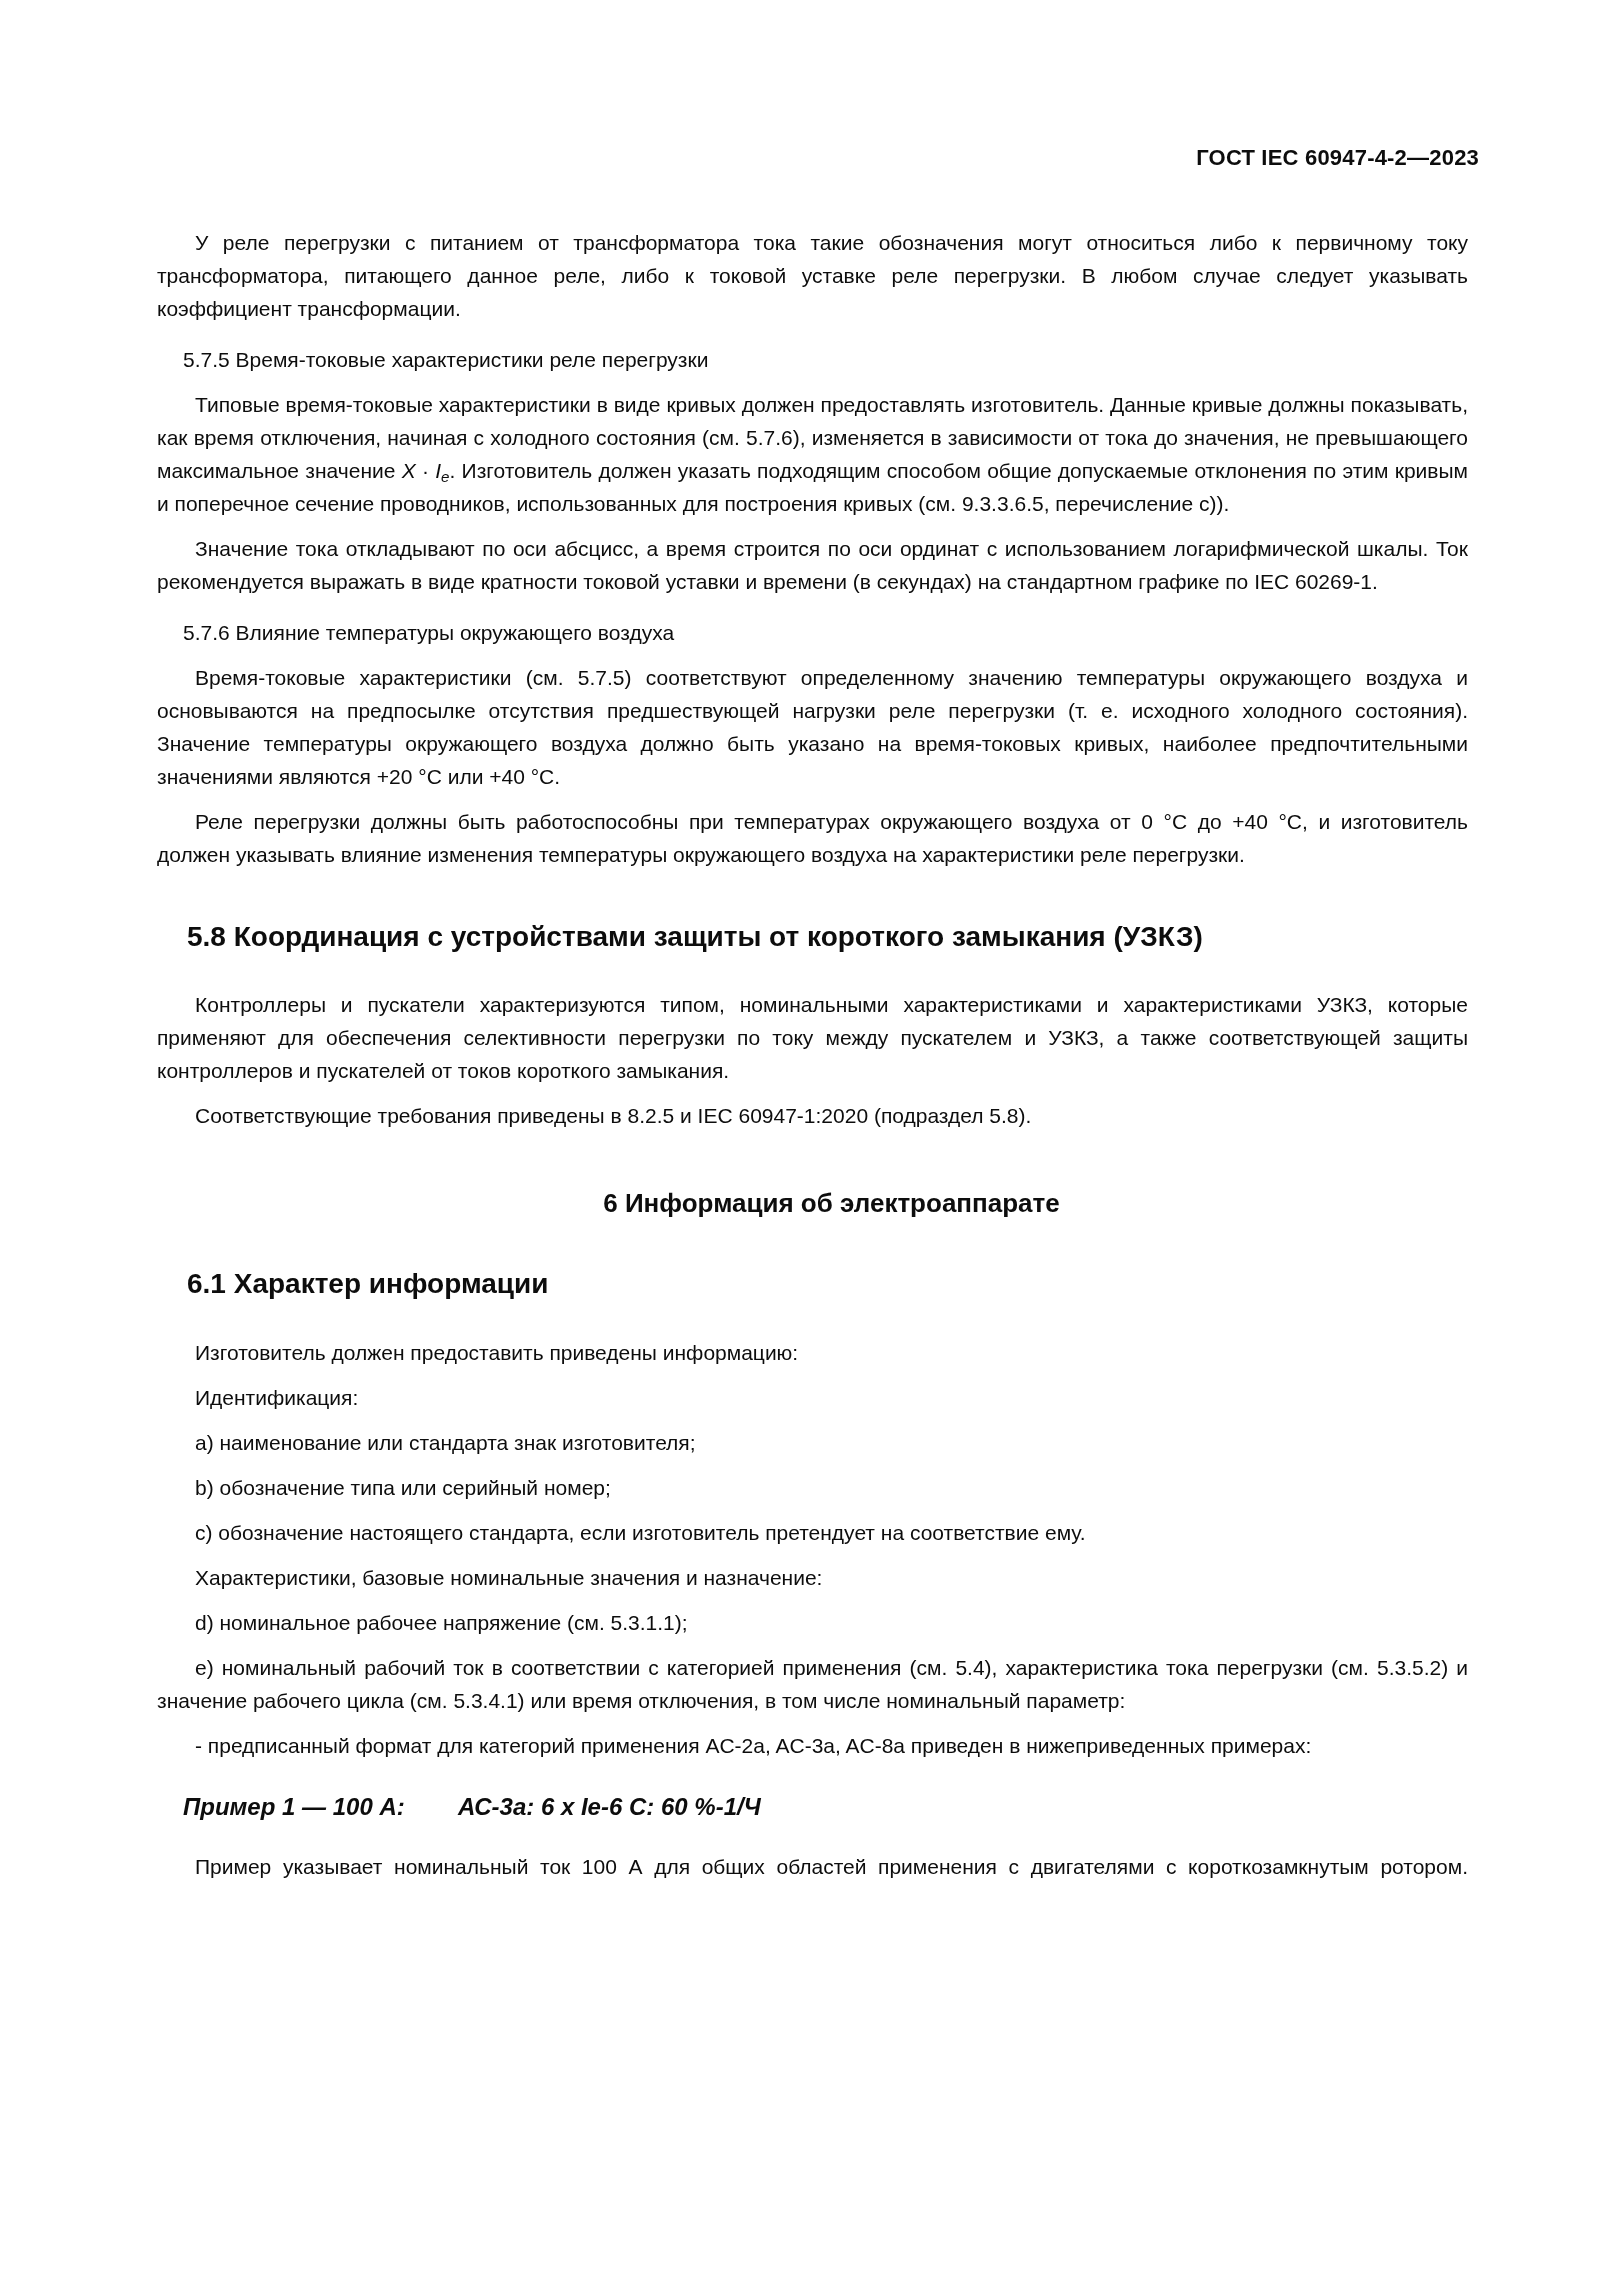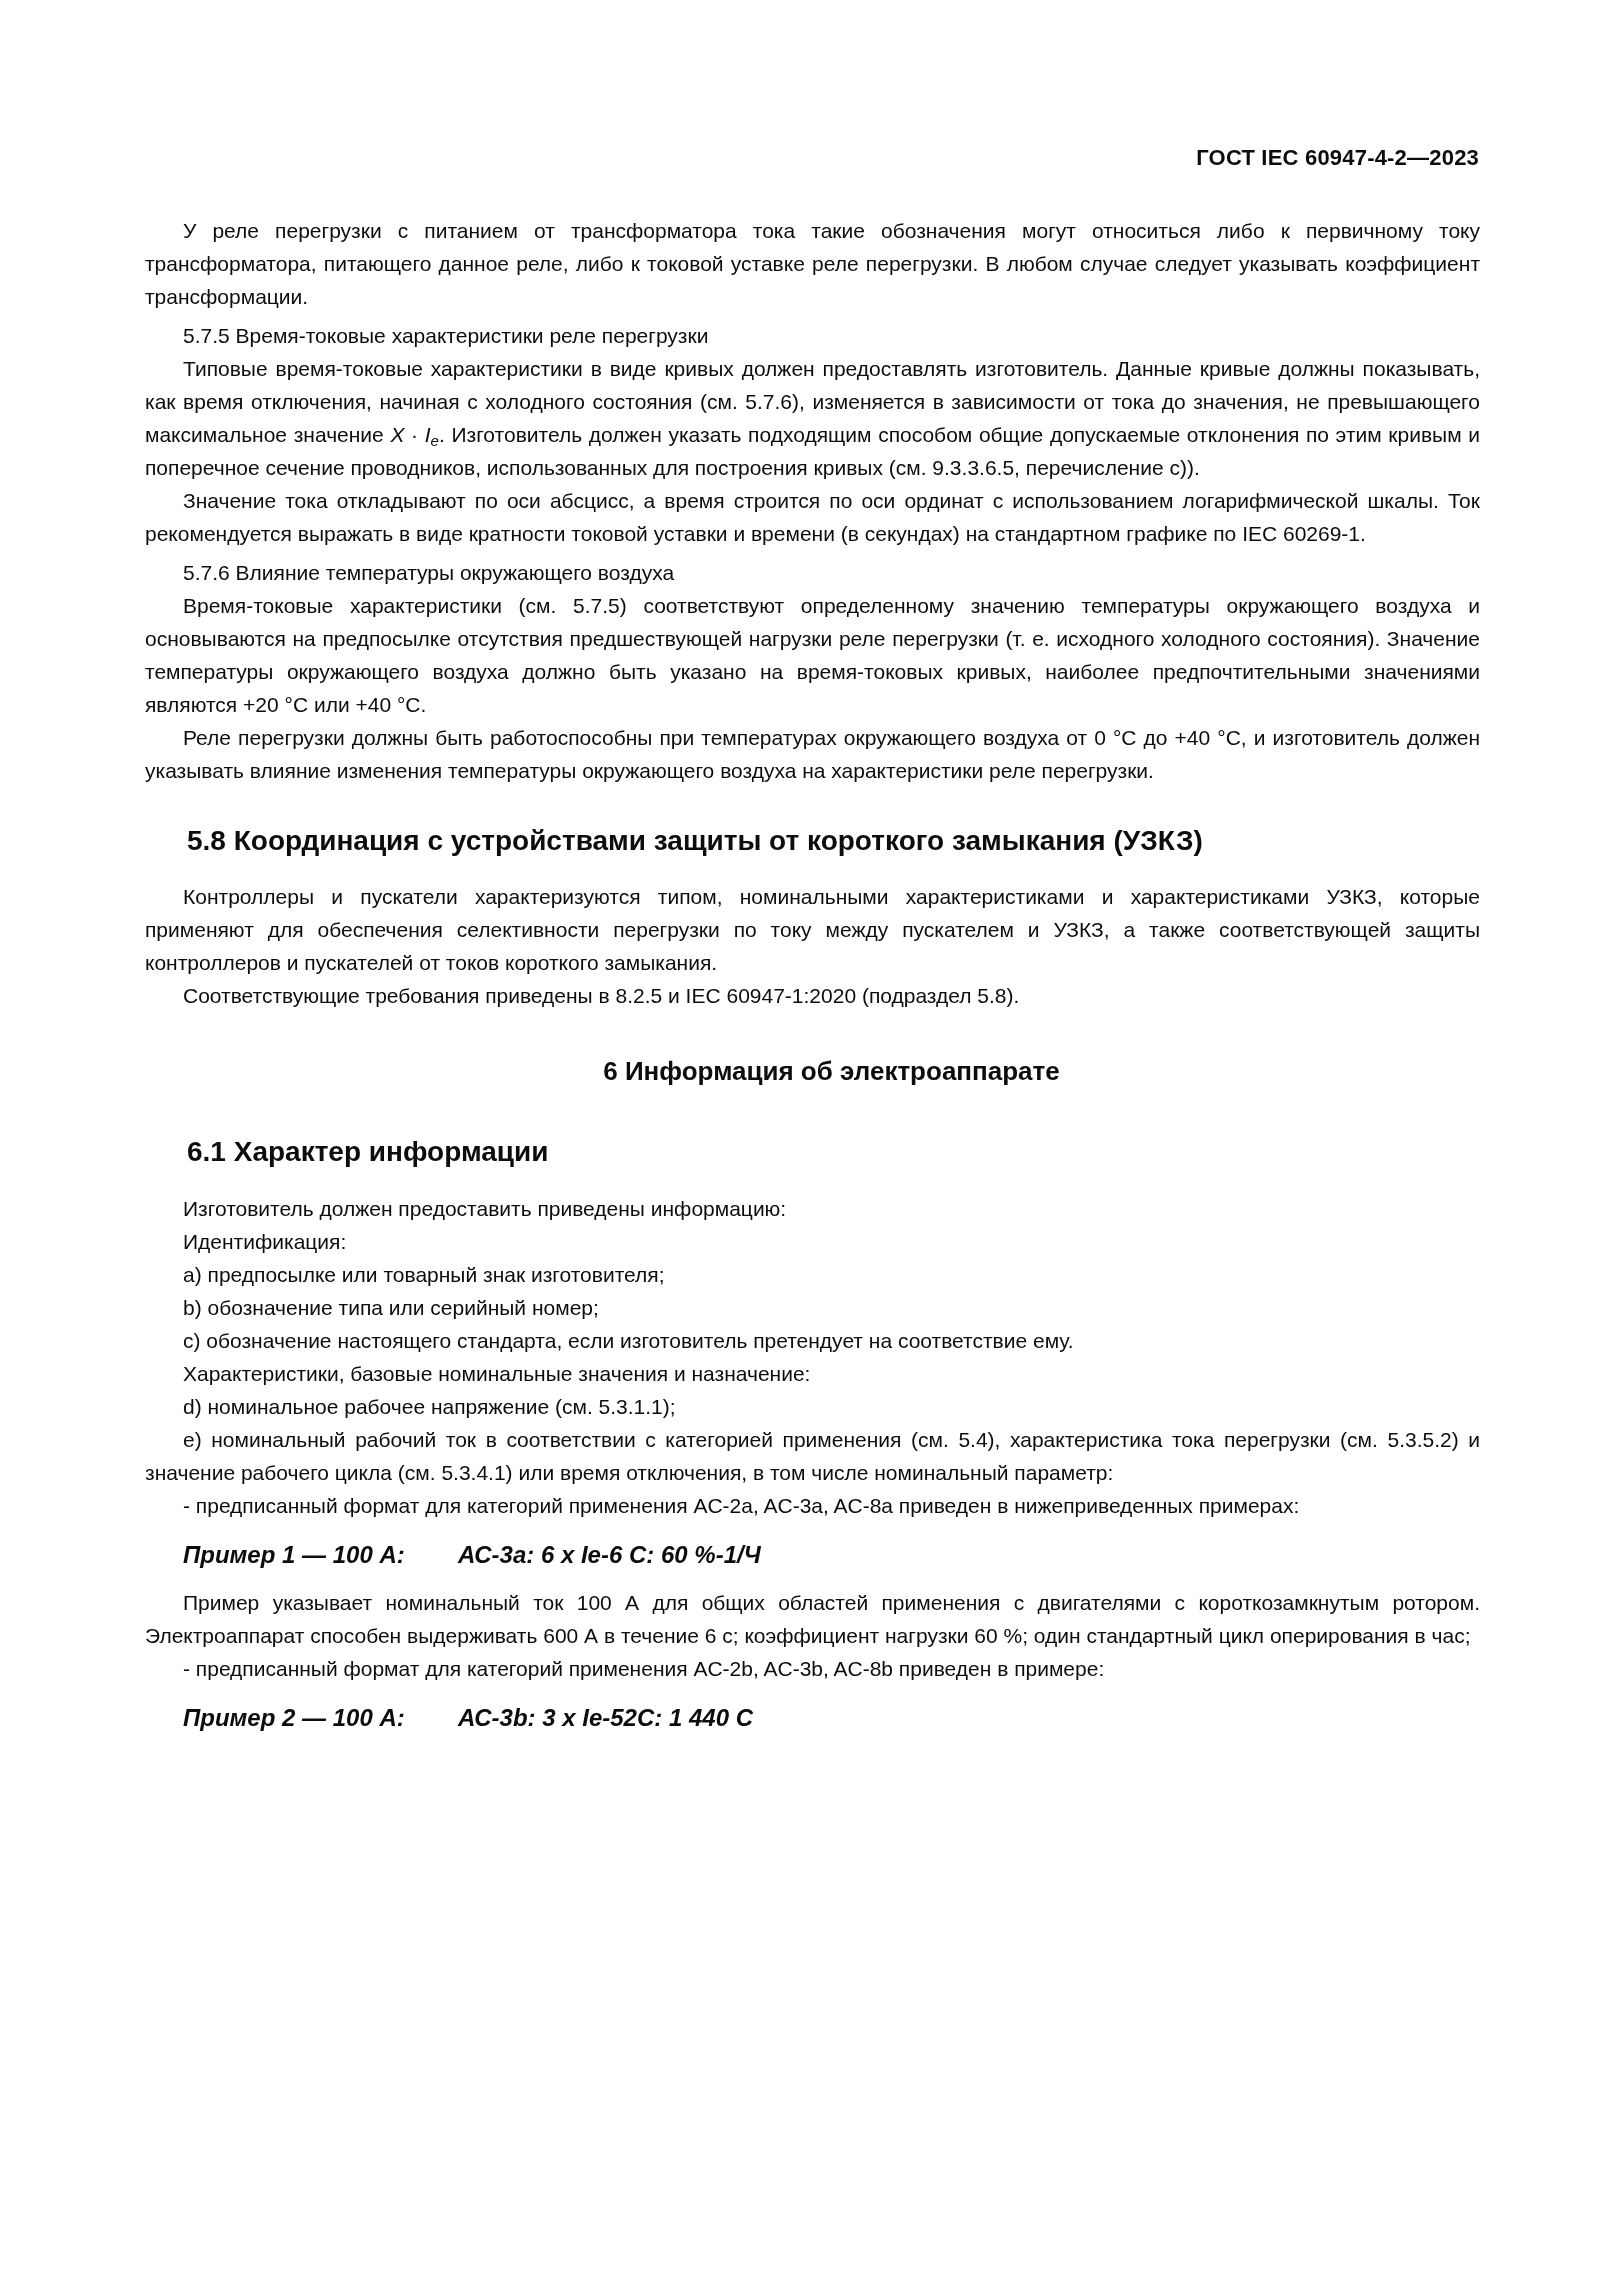--- a/index.html
+++ b/index.html
@@ -26,21 +26,21 @@
     letter-spacing: 0.2px;
     white-space: nowrap;
   }
   .content {
     position: absolute;
     left: 145px;
     top: 214px;
     width: 1335px;
   }
   p {
-    margin: 0;
+    margin: 12px;
     font-size: 21px;
     line-height: 33px;
     text-align: justify;
     text-justify: inter-word;
   }
   p.indent {
     text-indent: 38px;
   }
   .h3 {
     margin: 0;
@@ -131,21 +131,21 @@
 
     <div class="sp-44"></div>
     <div class="h1">6 Информация об электроаппарате</div>
 
     <div class="sp-44"></div>
     <div class="h2">6.1 Характер информации</div>
 
     <div class="sp-20"></div>
     <p class="indent">Изготовитель должен предоставить приведены информацию:</p>
     <p class="indent">Идентификация:</p>
-    <p class="indent">a) предпосылке или товарный знак изготовителя;</p>
+    <p class="indent">a) наименование или стандарта знак изготовителя;</p>
     <p class="indent">b) обозначение типа или серийный номер;</p>
     <p class="indent">c) обозначение настоящего стандарта, если изготовитель претендует на соответствие ему.</p>
     <p class="indent">Характеристики, базовые номинальные значения и назначение:</p>
     <p class="indent">d) номинальное рабочее напряжение (см. 5.3.1.1);</p>
     <p class="indent">e) номинальный рабочий ток в соответствии с категорией применения (см. 5.4), характеристика тока перегрузки (см. 5.3.5.2) и значение рабочего цикла (см. 5.3.4.1) или время отключения, в том числе номинальный параметр:</p>
     <p class="indent">-  предписанный формат для категорий применения AC-2a, AC-3a, AC-8a приведен в нижеприведенных примерах:</p>
 
     <div class="sp-16"></div>
     <div class="example">Пример 1 — 100 А:        АС-3а: 6 x Ie-6 C: 60 %-1/Ч</div>
 

